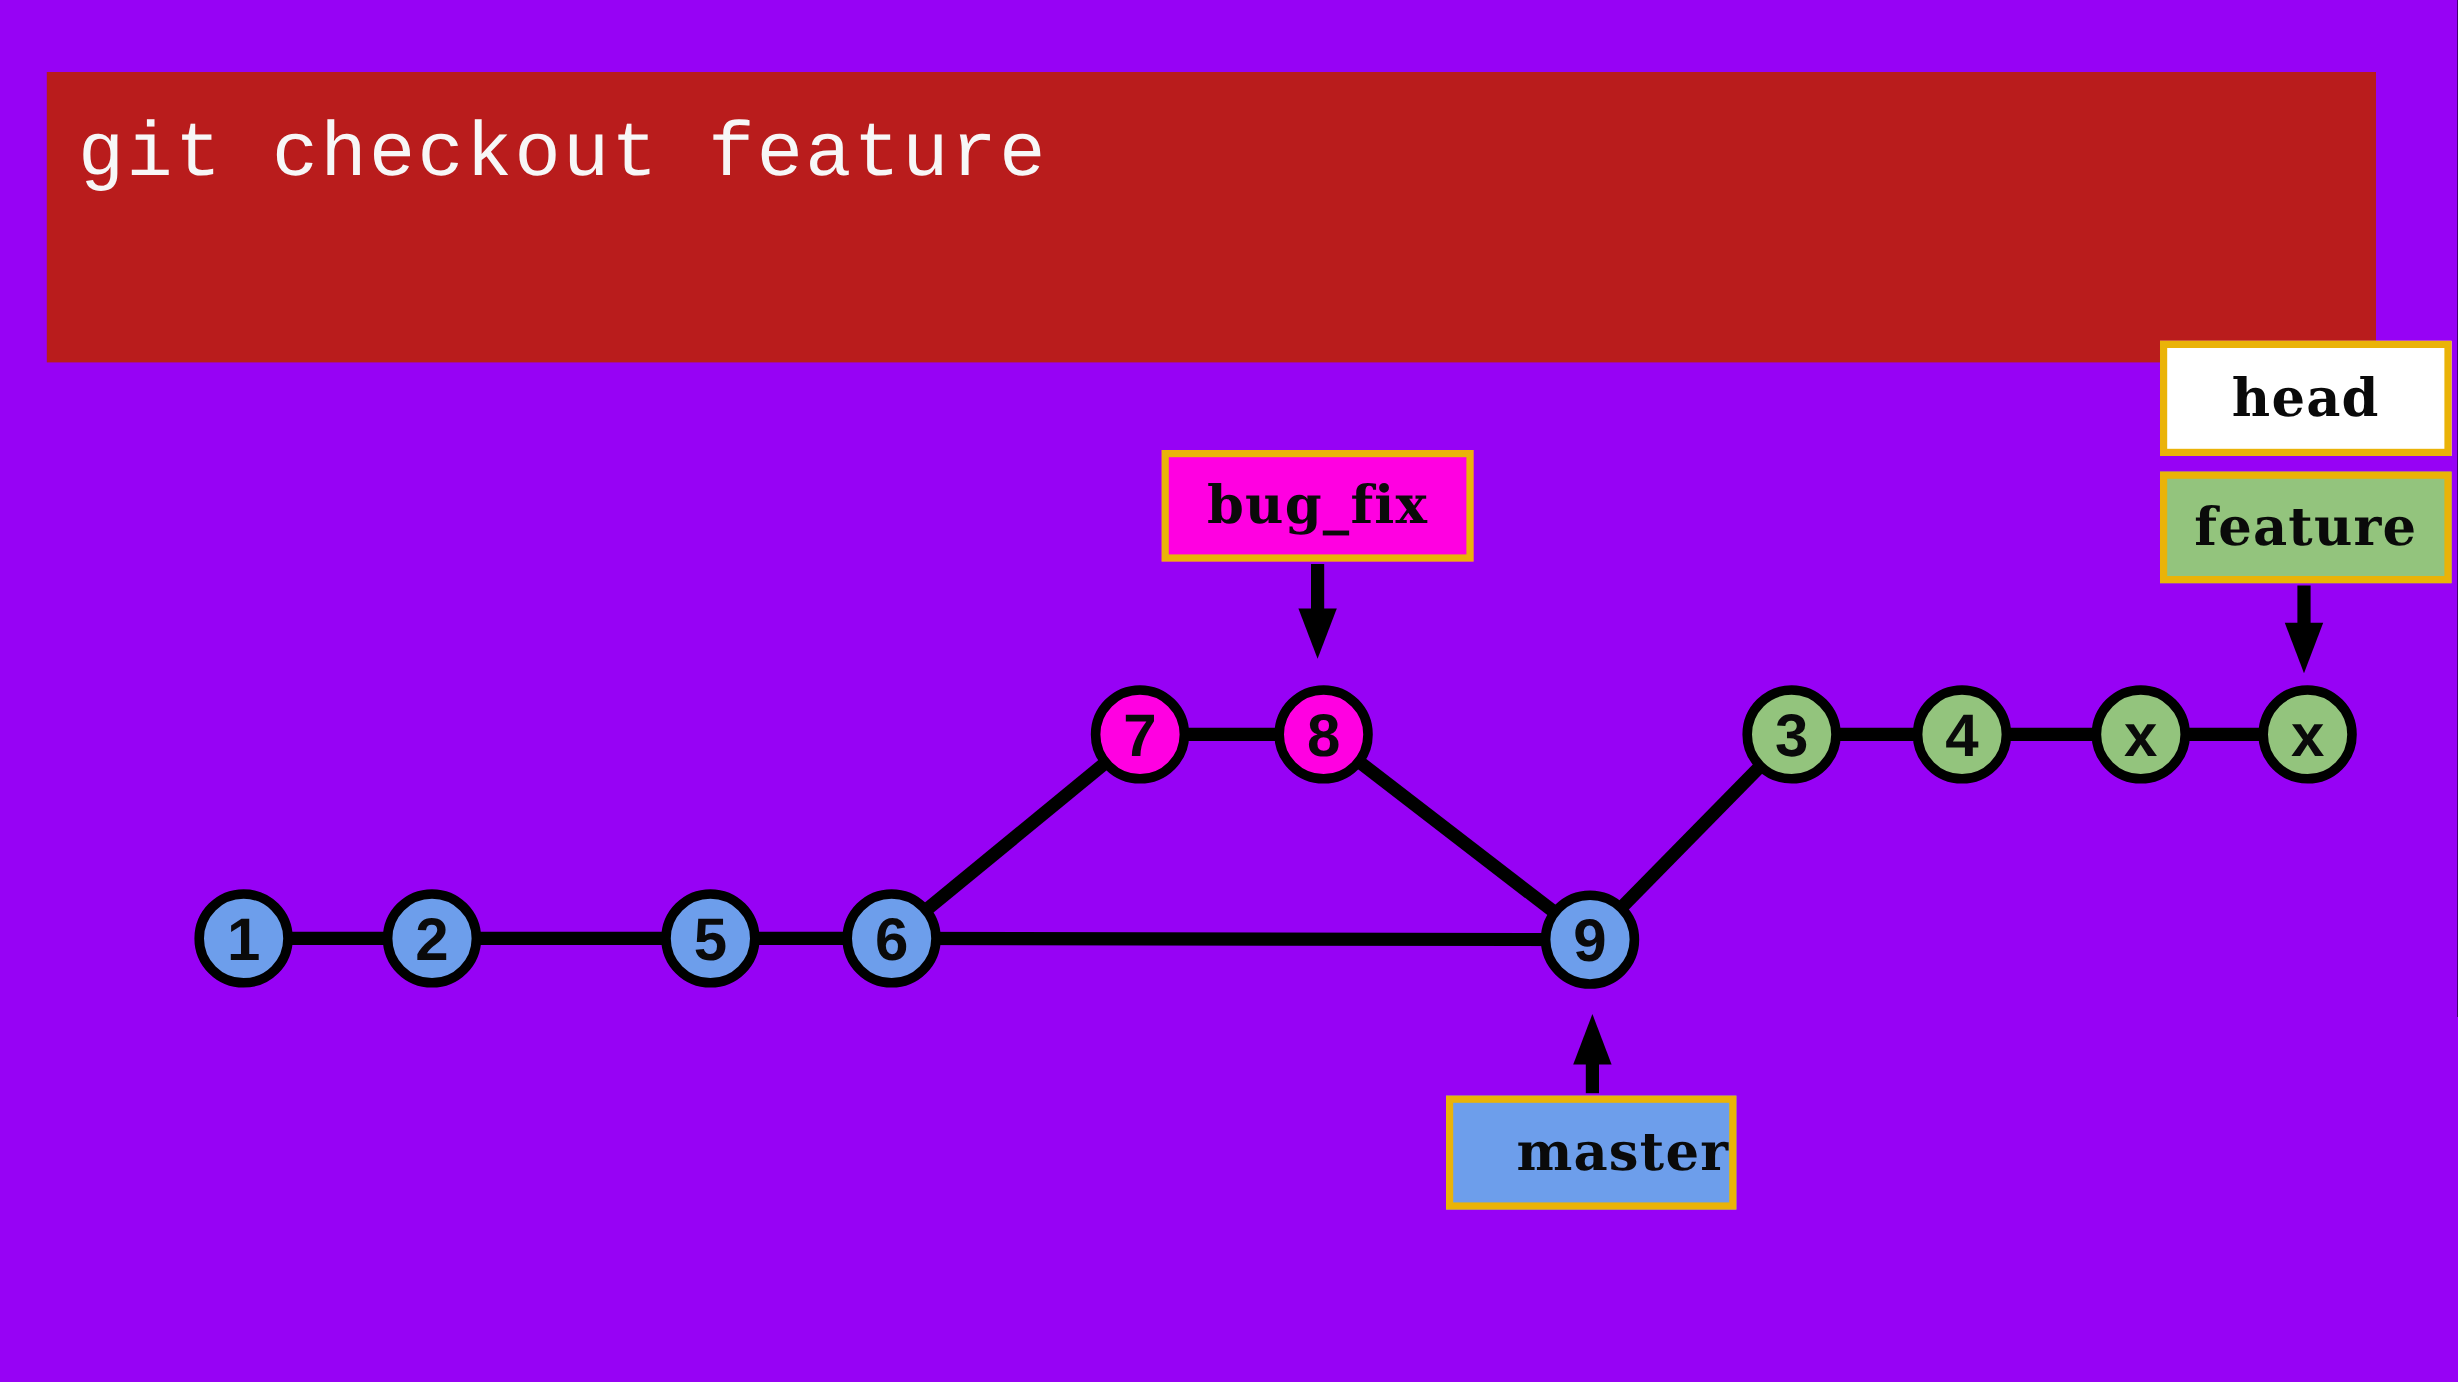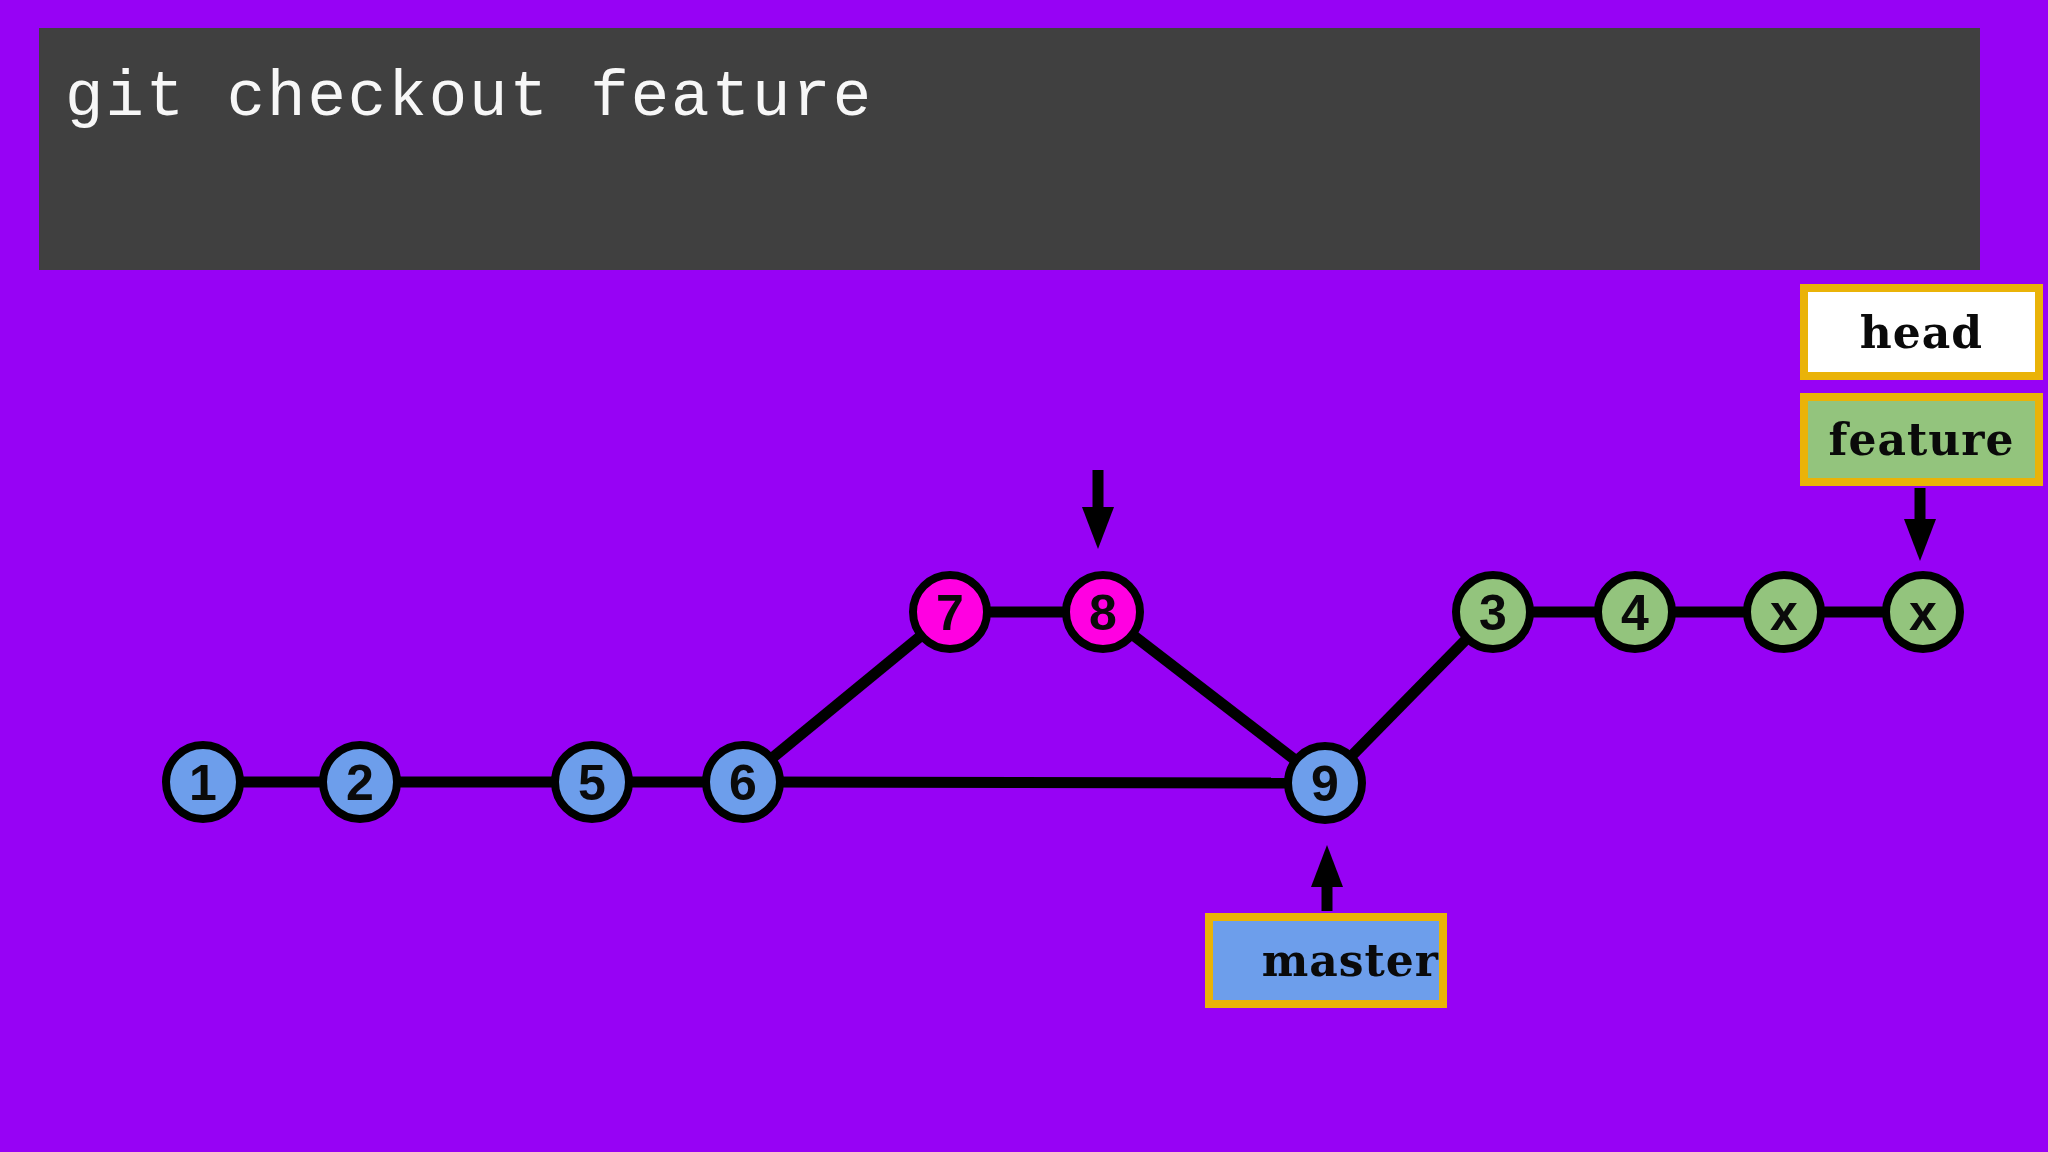--- a/index.html
+++ b/index.html
@@ -60,41 +60,41 @@
     font-family: "Liberation Sans", sans-serif;
     font-size: 50px;
     font-weight: 700;
     fill: #0a0a0a;
     text-anchor: middle;
   }
   
   .ref-box {
     position: absolute;
     box-sizing: border-box;
-    border: 8px solid #eab308;
+    border: 6px solid #eab308;
     display: flex;
     align-items: center;
     justify-content: center;
     font-family: "DejaVu Serif", "Liberation Serif", serif;
     font-weight: 700;
     font-size: 44px;
     color: #0a0a0a;
     letter-spacing: 1px;
   }
   #head-box    { left: 1800px; top: 284px; width: 243px; height: 96px; }
   #feature-box { left: 1800px; top: 393px; width: 243px; height: 93px; }
   #bugfix-box  { left:  968px; top: 375px; width: 260px; height: 93px; }
   #master-box  { left: 1205px; top: 913px; width: 242px; height: 95px; }
 </style>
 </head>
 <body>
 
 <div id="canvas" style="background: rgb(151, 2, 245);">
 
-  <div id="terminal" style="background: #404040;">
+  <div id="terminal" style="background: #b91c1c; margin-top: 32px;">
     <div class="term-line" style="color: rgb(247, 247, 247);">git checkout feature</div>
   </div>
 
   <svg id="graph" viewBox="0 0 2048 1152">
       <line x1="203" y1="782" x2="360" y2="782" class="edge"></line>
       <line x1="360" y1="782" x2="592" y2="782" class="edge"></line>
       <line x1="592" y1="782" x2="743" y2="782" class="edge"></line>
       <line x1="743" y1="782" x2="1325" y2="783" class="edge"></line>
       <line x1="743" y1="782" x2="950" y2="612" class="edge"></line>
       <line x1="950" y1="612" x2="1103" y2="612" class="edge"></line>
@@ -156,18 +156,21 @@
     </svg>
 
   <div class="ref-box" id="head-box" style="background: rgb(255, 255, 255);">
     <span>head</span>
   </div>
 
   <div class="ref-box" id="feature-box" style="background: rgb(147, 196, 125);">
     <span>feature</span>
   </div>
 
+  <div class="ref-box" id="bugfix-box" style="background: rgb(255, 0, 225);">
+    <span>bug_fix</span>
+  </div>
 
   <div class="ref-box" id="master-box" style="background: rgb(109, 158, 235); justify-content: flex-end;">
     <span>master</span>
   </div>
 
 </div>
 
 </body></html>

